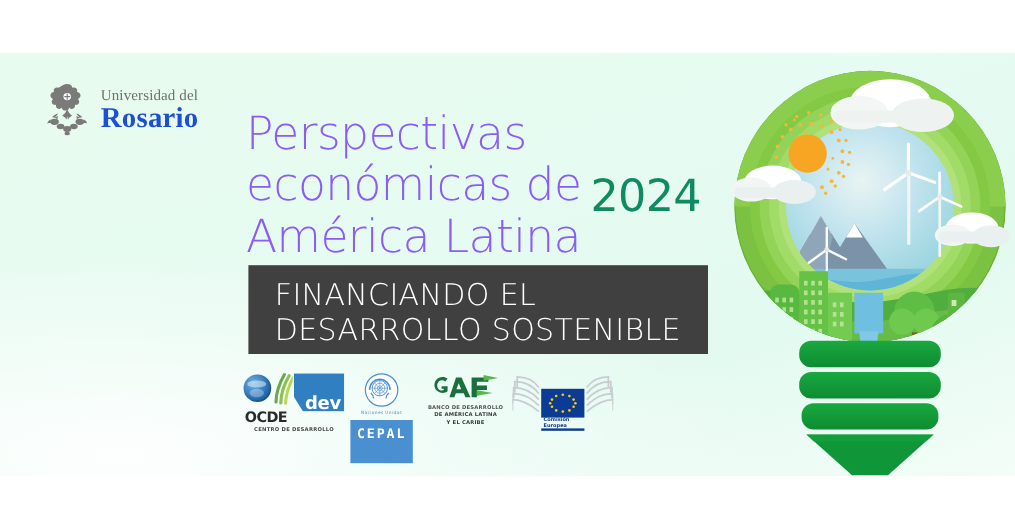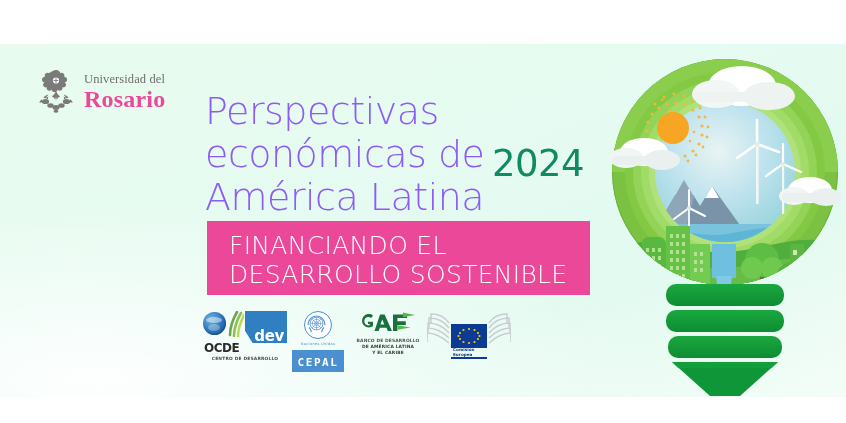--- a/index.html
+++ b/index.html
@@ -51,21 +51,21 @@
     font-family: "Liberation Serif", serif;
     font-size: 12.5px;
     color: #6f6f6f;
     letter-spacing: 0.1px;
     display: block;
   }
   .rosario-bottom {
     font-family: "Liberation Serif", serif;
     font-size: 24px;
     font-weight: bold;
-    color: #ec4899;
+    color: #1d4ed8;
     letter-spacing: 0.2px;
     display: block;
     margin-top: 1px;
   }
 
   
   .title-block {
     position: absolute;
     left: 205px;
     top: 76px;
@@ -92,21 +92,21 @@
     line-height: 1;
   }
 
   
   .subtitle-banner {
     position: absolute;
     left: 207px;
     top: 207px;
     width: 383px;
     height: 74px;
-    background: #ec4899;
+    background: #404040;
     box-sizing: border-box;
     padding: 10px 0 0 22px;
   }
   .subtitle-line {
     font-family: "DejaVu Sans", sans-serif;
     font-size: 25px;
     font-weight: 300;
     color: #ffffff;
     line-height: 29px;
     letter-spacing: 0.3px;
@@ -189,21 +189,21 @@
   }
   .un-emblem svg { position: absolute; left: 0; top: 0; }
   .cepal-un-text {
     font-family: "DejaVu Sans", sans-serif;
     font-size: 3.6px; color: #5a8fc4; letter-spacing: 0.3px;
     margin-top: 3px; white-space: nowrap;
   }
   .cepal-bar {
     margin-top: 4px;
     background: #4a8fd0;
-    padding: 2px 5px 2px 5px;
+    padding: 2px 5px 16px 5px;
   }
   .cepal-word {
     font-family: "DejaVu Sans Mono", monospace;
     font-size: 11px; font-weight: bold; color: #ffffff;
     letter-spacing: 1.6px; line-height: 1;
   }
 
   
   .caf { width: 78px; }
   .caf-mark { height: 24px; display: block; }

